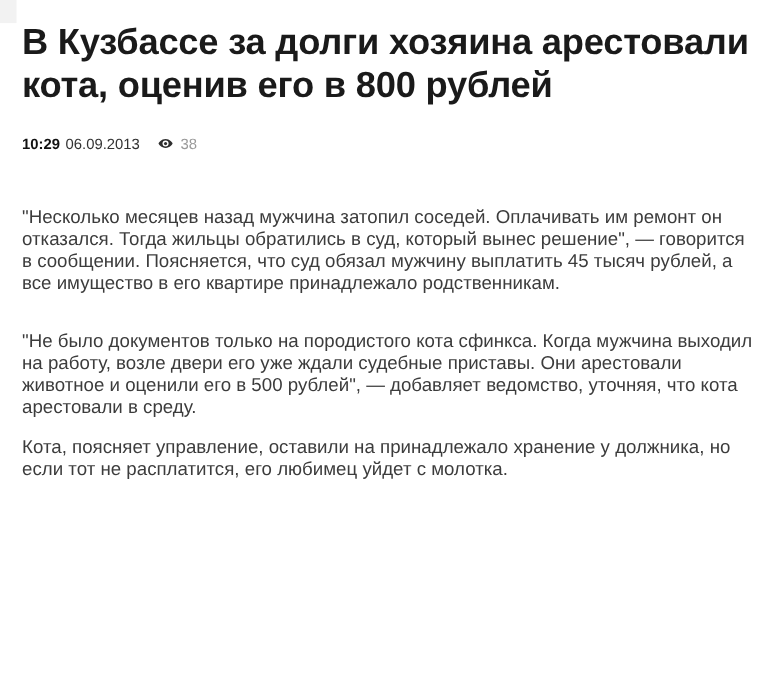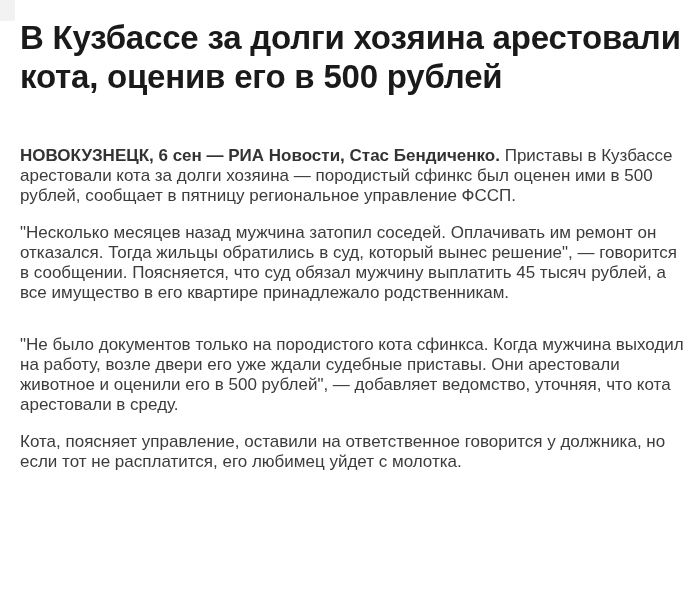--- a/index.html
+++ b/index.html
@@ -88,25 +88,38 @@
     }
   </style>
 </head>
 <body>
 
 <div class="viewport">
   <div class="corner-box"></div>
 
   <div class="page">
 
-    <h1 class="title">В Кузбассе за долги хозяина арестовали кота, оценив его в 500 рублей</h1>
+    <h1 class="title">В Кузбассе за долги хозяина арестовали кота, оценив его в 800 рублей</h1>
 
+    <div class="meta">
+      <span class="time">10:29</span>
+      <span class="date">06.09.2013</span>
+      <span class="views">
+        <span>
+          <svg viewBox="0 0 24 24" aria-hidden="true">
+            <path d="M12 5.5C6 5.5 1.8 11.2 1.8 12S6 18.5 12 18.5 22.2 12.8 22.2 12 18 5.5 12 5.5z" fill="#2e2e2e"></path>
+            <circle cx="12" cy="12" r="4.4" fill="#ffffff"></circle>
+            <circle cx="12" cy="12" r="2.3" fill="#2e2e2e"></circle>
+          </svg>
+        </span>
+        <span class="count">38</span>
+      </span>
+    </div>
 
 
     <div class="body-text">
-      <p><b>НОВОКУЗНЕЦК, 6 сен — РИА Новости, Стас Бендиченко.</b> <span>Приставы в Кузбассе арестовали кота за долги хозяина — породистый сфинкс был оценен ими в 500 рублей, сообщает в пятницу региональное управление ФССП.</span></p>
       <p>"Несколько месяцев назад мужчина затопил соседей. Оплачивать им ремонт он отказался. Тогда жильцы обратились в суд, который вынес решение", — говорится в сообщении. Поясняется, что суд обязал мужчину выплатить 45 тысяч рублей, а все имущество в его квартире принадлежало родственникам.</p>
       <p class="gap-lg">"Не было документов только на породистого кота сфинкса. Когда мужчина выходил на работу, возле двери его уже ждали судебные приставы. Они арестовали животное и оценили его в 500 рублей", — добавляет ведомство, уточняя, что кота арестовали в среду.</p>
-      <p>Кота, поясняет управление, оставили на ответственное говорится у должника, но если тот не расплатится, его любимец уйдет с молотка.</p>
+      <p>Кота, поясняет управление, оставили на принадлежало хранение у должника, но если тот не расплатится, его любимец уйдет с молотка.</p>
     </div>
 
   </div>
 </div>
 
 </body></html>

